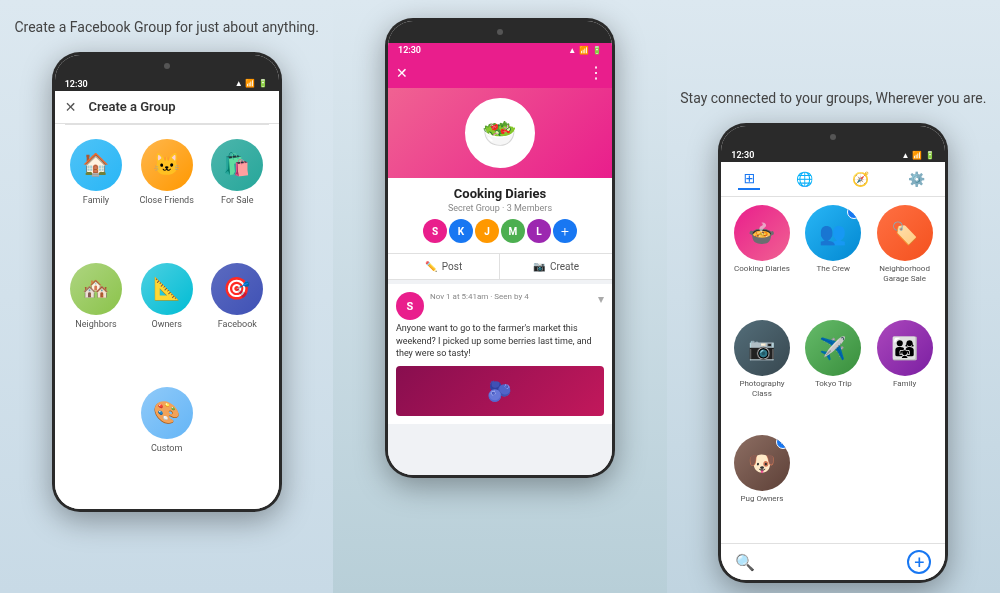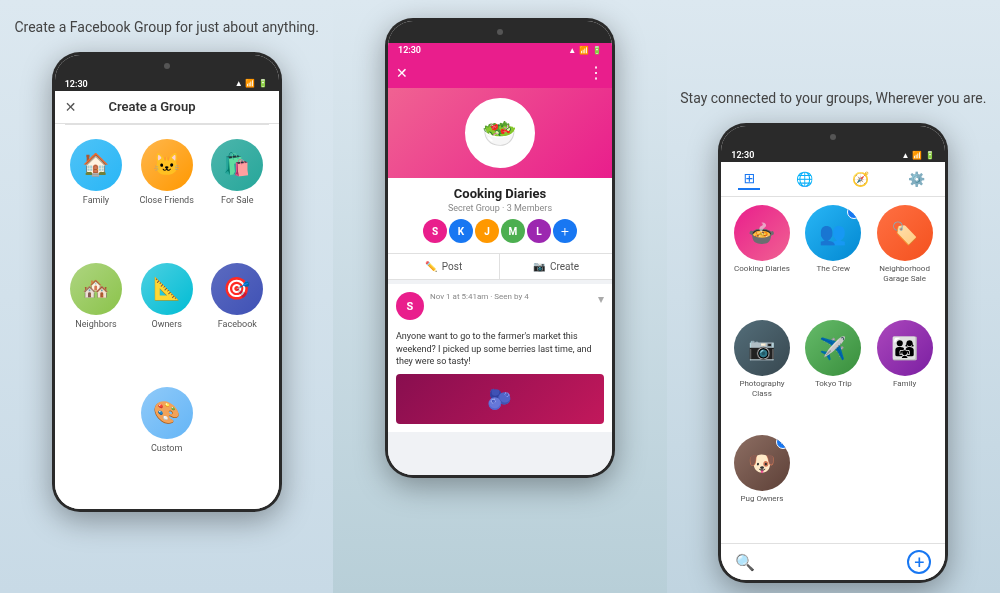--- a/index.html
+++ b/index.html
@@ -113,21 +113,20 @@
     .close-icon {
       font-size: 14px;
       color: #555;
       cursor: pointer;
       margin-right: 12px;
     }
     .phone1-title {
       font-size: 13px;
       font-weight: 600;
       color: #333;
-      margin-left: 20px;
     }
     .phone1-divider {
       height: 1px;
       background: #e0e0e0;
       margin: 0 10px;
     }
     .group-grid {
       display: grid;
       grid-template-columns: repeat(3, 1fr);
       gap: 4px;
@@ -317,21 +316,21 @@
       font-size: 8px;
       color: #888;
     }
     .post-expand {
       font-size: 12px;
       color: #aaa;
     }
     .post-text {
       font-size: 9px;
       color: #333;
-      margin-top: 10px;
+      margin-top: 2px;
       line-height: 1.4;
     }
     .post-image-placeholder {
       margin-top: 6px;
       height: 50px;
       background: linear-gradient(135deg, #880e4f, #c2185b);
       border-radius: 4px;
       display: flex;
       align-items: center;
       justify-content: center;

